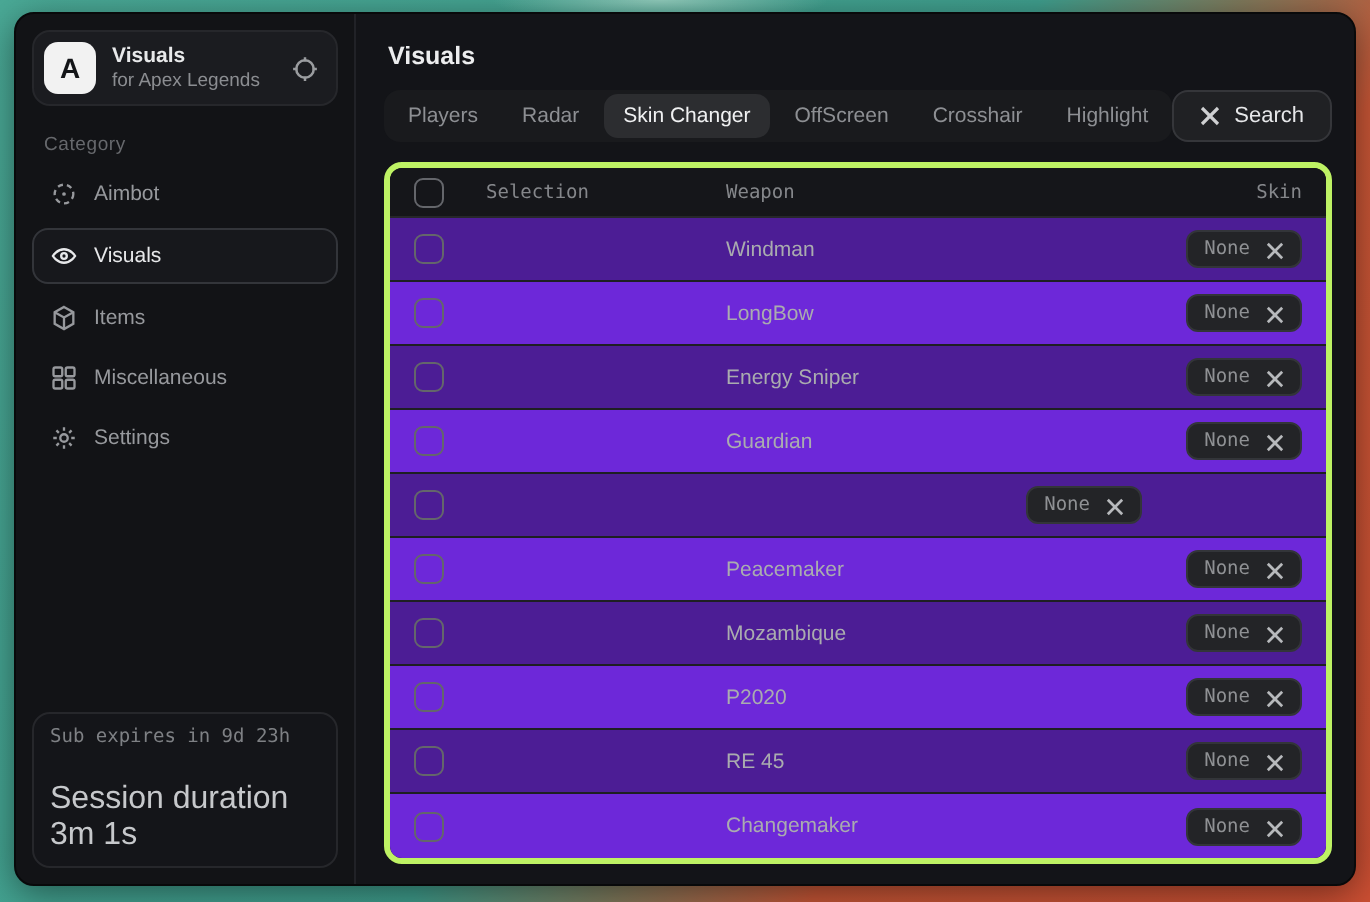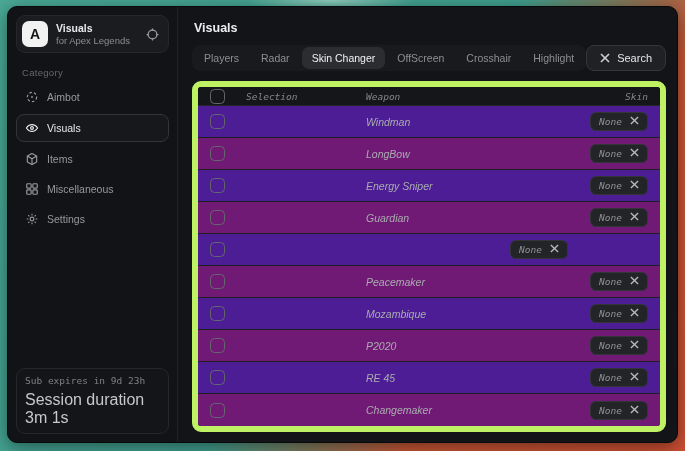--- a/index.html
+++ b/index.html
@@ -33,50 +33,50 @@
   .nav { display:flex; flex-direction:column; gap:4px; }
   .nav-item {
     display:flex; align-items:center; gap:8px; height:26px; padding:0 8px;
     border-radius:8px; color:#97999d; font-size:10.5px; cursor:pointer; border:1px solid transparent;text-align:right;
   }
   .nav-item.active { background:#17181c; border-color:#33353a; color:#e7e8ea; height:28px; }
   .nav-icon { width:14px; height:14px; display:inline-flex; }
   .nav-icon svg { width:14px; height:14px; }
   .sidebar-spacer { flex:1; }
   .sub-box { border:1px solid #26272b; border-radius:9px; padding:6px 8px; background:#141519; }
-  .sub-line1 { font-family:"DejaVu Sans Mono", monospace; color:#7e8084; font-size:9.5px; margin-bottom:5px; }
+  .sub-line1 { font-family:"DejaVu Sans Mono", monospace; color:#7e8084; font-size:9.5px; margin-bottom:17px; }
   .sub-line2 { color:#c6c8cb; font-size:16px; }
   
   .main { flex:1; padding:12px 14px 10px 14px; display:flex; flex-direction:column; background:#131418; }
   .main-title { color:#ecedee; font-size:12.5px; font-weight:bold; margin:2px 0 10px 2px; }
   .toolbar { display:flex; align-items:center; justify-content:space-between; margin-bottom:10px; }
   .tabs { display:flex; align-items:flex-end; gap:2px; background:#191a1d; border-radius:8px; padding:2px; }
   .tab { color:#8d8f93; font-size:10.5px; padding:5px 10px; border-radius:7px; cursor:pointer; white-space:nowrap; }
   .tab.active { background:#2c2d30; color:#f0f1f2; }
   .search-btn {
     display:flex; align-items:center; gap:7px; background:#202124; border:1px solid #35363a;
     border-radius:8px; padding:6px 13px; color:#e6e7e9; font-size:11px; font-weight:normal; cursor:pointer;
   }
   .search-btn .xicon { width:10px; height:10px; display:inline-flex; color:#cfd0d2; }
   
-  .table { border:6px solid #bef264; border-radius:9px; overflow:hidden; flex:1; display:flex; flex-direction:column;font-style:italic; }
+  .table { border:3px solid #bef264; border-radius:9px; overflow:hidden; flex:1; display:flex; flex-direction:column; }
   .trow {
     display:grid; grid-template-columns:36px 120px 1fr 80px; align-items:center;
     height:32px; padding:0 12px; border-bottom:1px solid #1e1f23;
   }
   .trow:last-child { border-bottom:none; }
   .thead { height:30px; background:#15161a; font-family:"DejaVu Sans Mono", monospace;
     color:#85878b; font-size:9.5px; border-bottom:1px solid #26272b; }
   .thead .col-skin { text-align:right; }
   .row-odd { background:#4c1d95; }
-  .row-even { background:#701a75; }
+  .row-even { background:#6d28d9; }
   .checkbox { width:15px; height:15px; border:1.5px solid #64666b; border-radius:4.5px; background:transparent; cursor:pointer; }
   .col-weapon { color:#aaacaf; font-size:10.5px; }
   .badge {
-    justify-self:end; display:flex; align-items:flex-start; gap:8px;
+    justify-self:end; display:flex; align-items:flex-end; gap:8px;
     background:#232427; border:1px solid #333539; border-radius:6px; padding:3px 8px; cursor:default;
   }
   .badge-text { font-family:"DejaVu Sans Mono", monospace; color:#8f9194; font-size:9.5px; }
   .badge-x { width:9px; height:9px; display:inline-flex; color:#b7b9bc; cursor:pointer; }
   svg { display:block; }
 </style>
 </head>
 <body>
 
 <div class="window">

